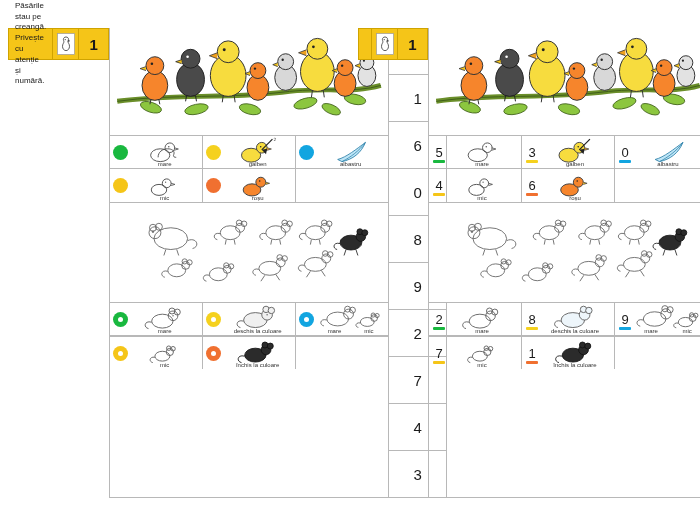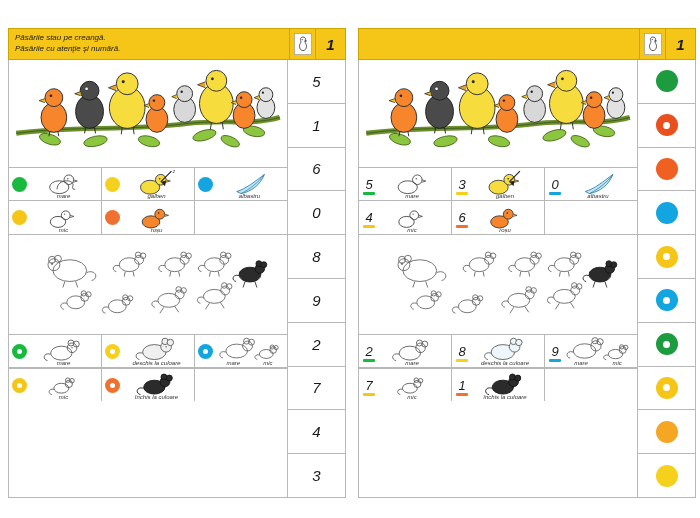--- a/index.html
+++ b/index.html
@@ -14,22 +14,21 @@
     width: 700px; height: 518px;
     display: flex;
     gap: 12px;
     padding: 28px 8px 10px 8px;
   }
   .worksheet {
     position: relative;
     width: 338px;
     height: 470px;
     display: flex;
-    flex-direction: column;
-    font-style: italic;
+    flex-direction: row;
   }
 
   
   .ws-header {
     display: flex;
     align-items: stretch;
     background: #f5c518;
     border: 1px solid #cfa300;
     height: 32px;
   }
@@ -169,21 +168,21 @@
 </head>
 <body>
 
 <div class="page-wrap">
 
   <div class="worksheet">
 
     <div class="ws-header">
       <div class="instr">
         <span>Păsările stau pe creangă.</span>
-        <span>Păsările cu atenție și numără.</span>
+        <span>Privește cu atenție și numără.</span>
       </div>
       <div class="hdr-icon">
         <svg width="18" height="22" viewBox="0 0 18 22">
           <rect x="0.5" y="0.5" width="17" height="21" fill="#ffffff" stroke="#9a9a9a" stroke-width="0.7"></rect>
           <path d="M9 4c1.6 0 2.6 1.1 2.6 2.4 0 1-.5 1.5-.5 2.3 0 1.6 1.4 2.2 1.4 4.6 0 2.6-1.7 4.3-3.5 4.3S5.5 15.9 5.5 13.3c0-2.4 1.4-3 1.4-4.6 0-.8-.5-1.3-.5-2.3C6.4 5.1 7.4 4 9 4z" fill="none" stroke="#333" stroke-width="0.8"></path>
           <circle cx="8.2" cy="6.6" r="0.6" fill="#333"></circle>
           <path d="M10.6 7.2l2 .7-2 .7" fill="none" stroke="#333" stroke-width="0.7"></path>
         </svg>
       </div>
       <div class="hdr-num">1</div>

